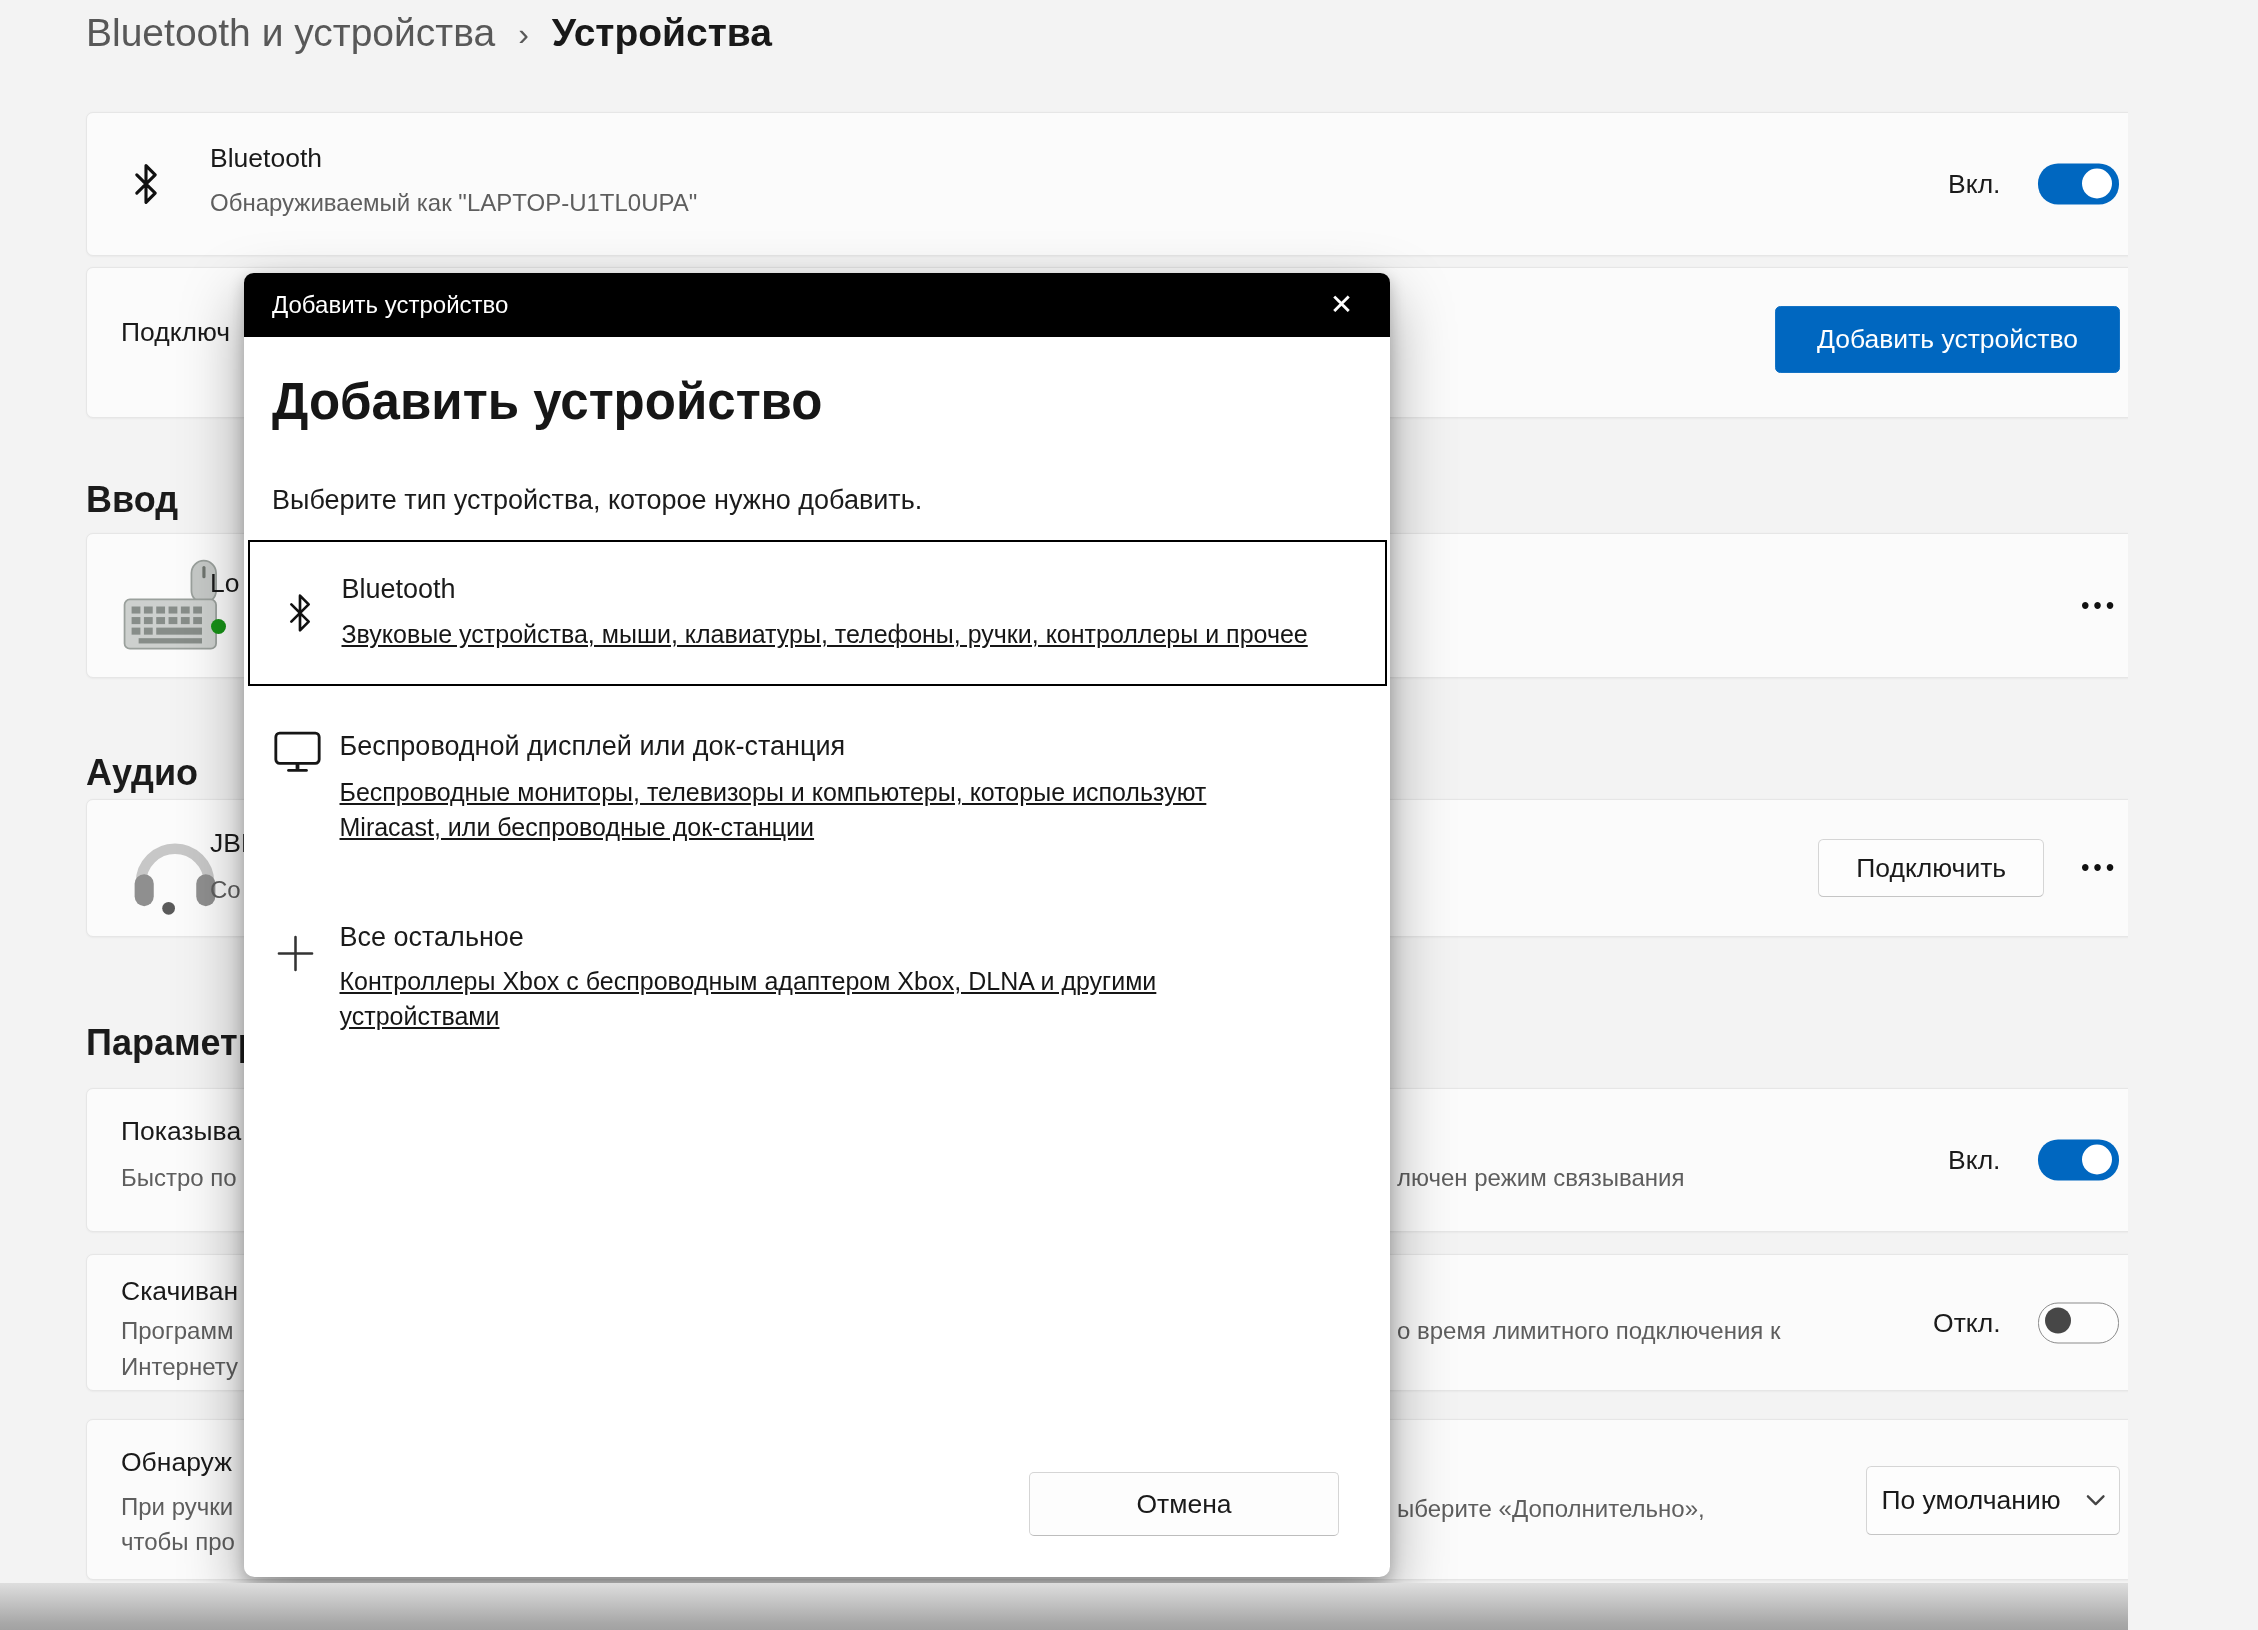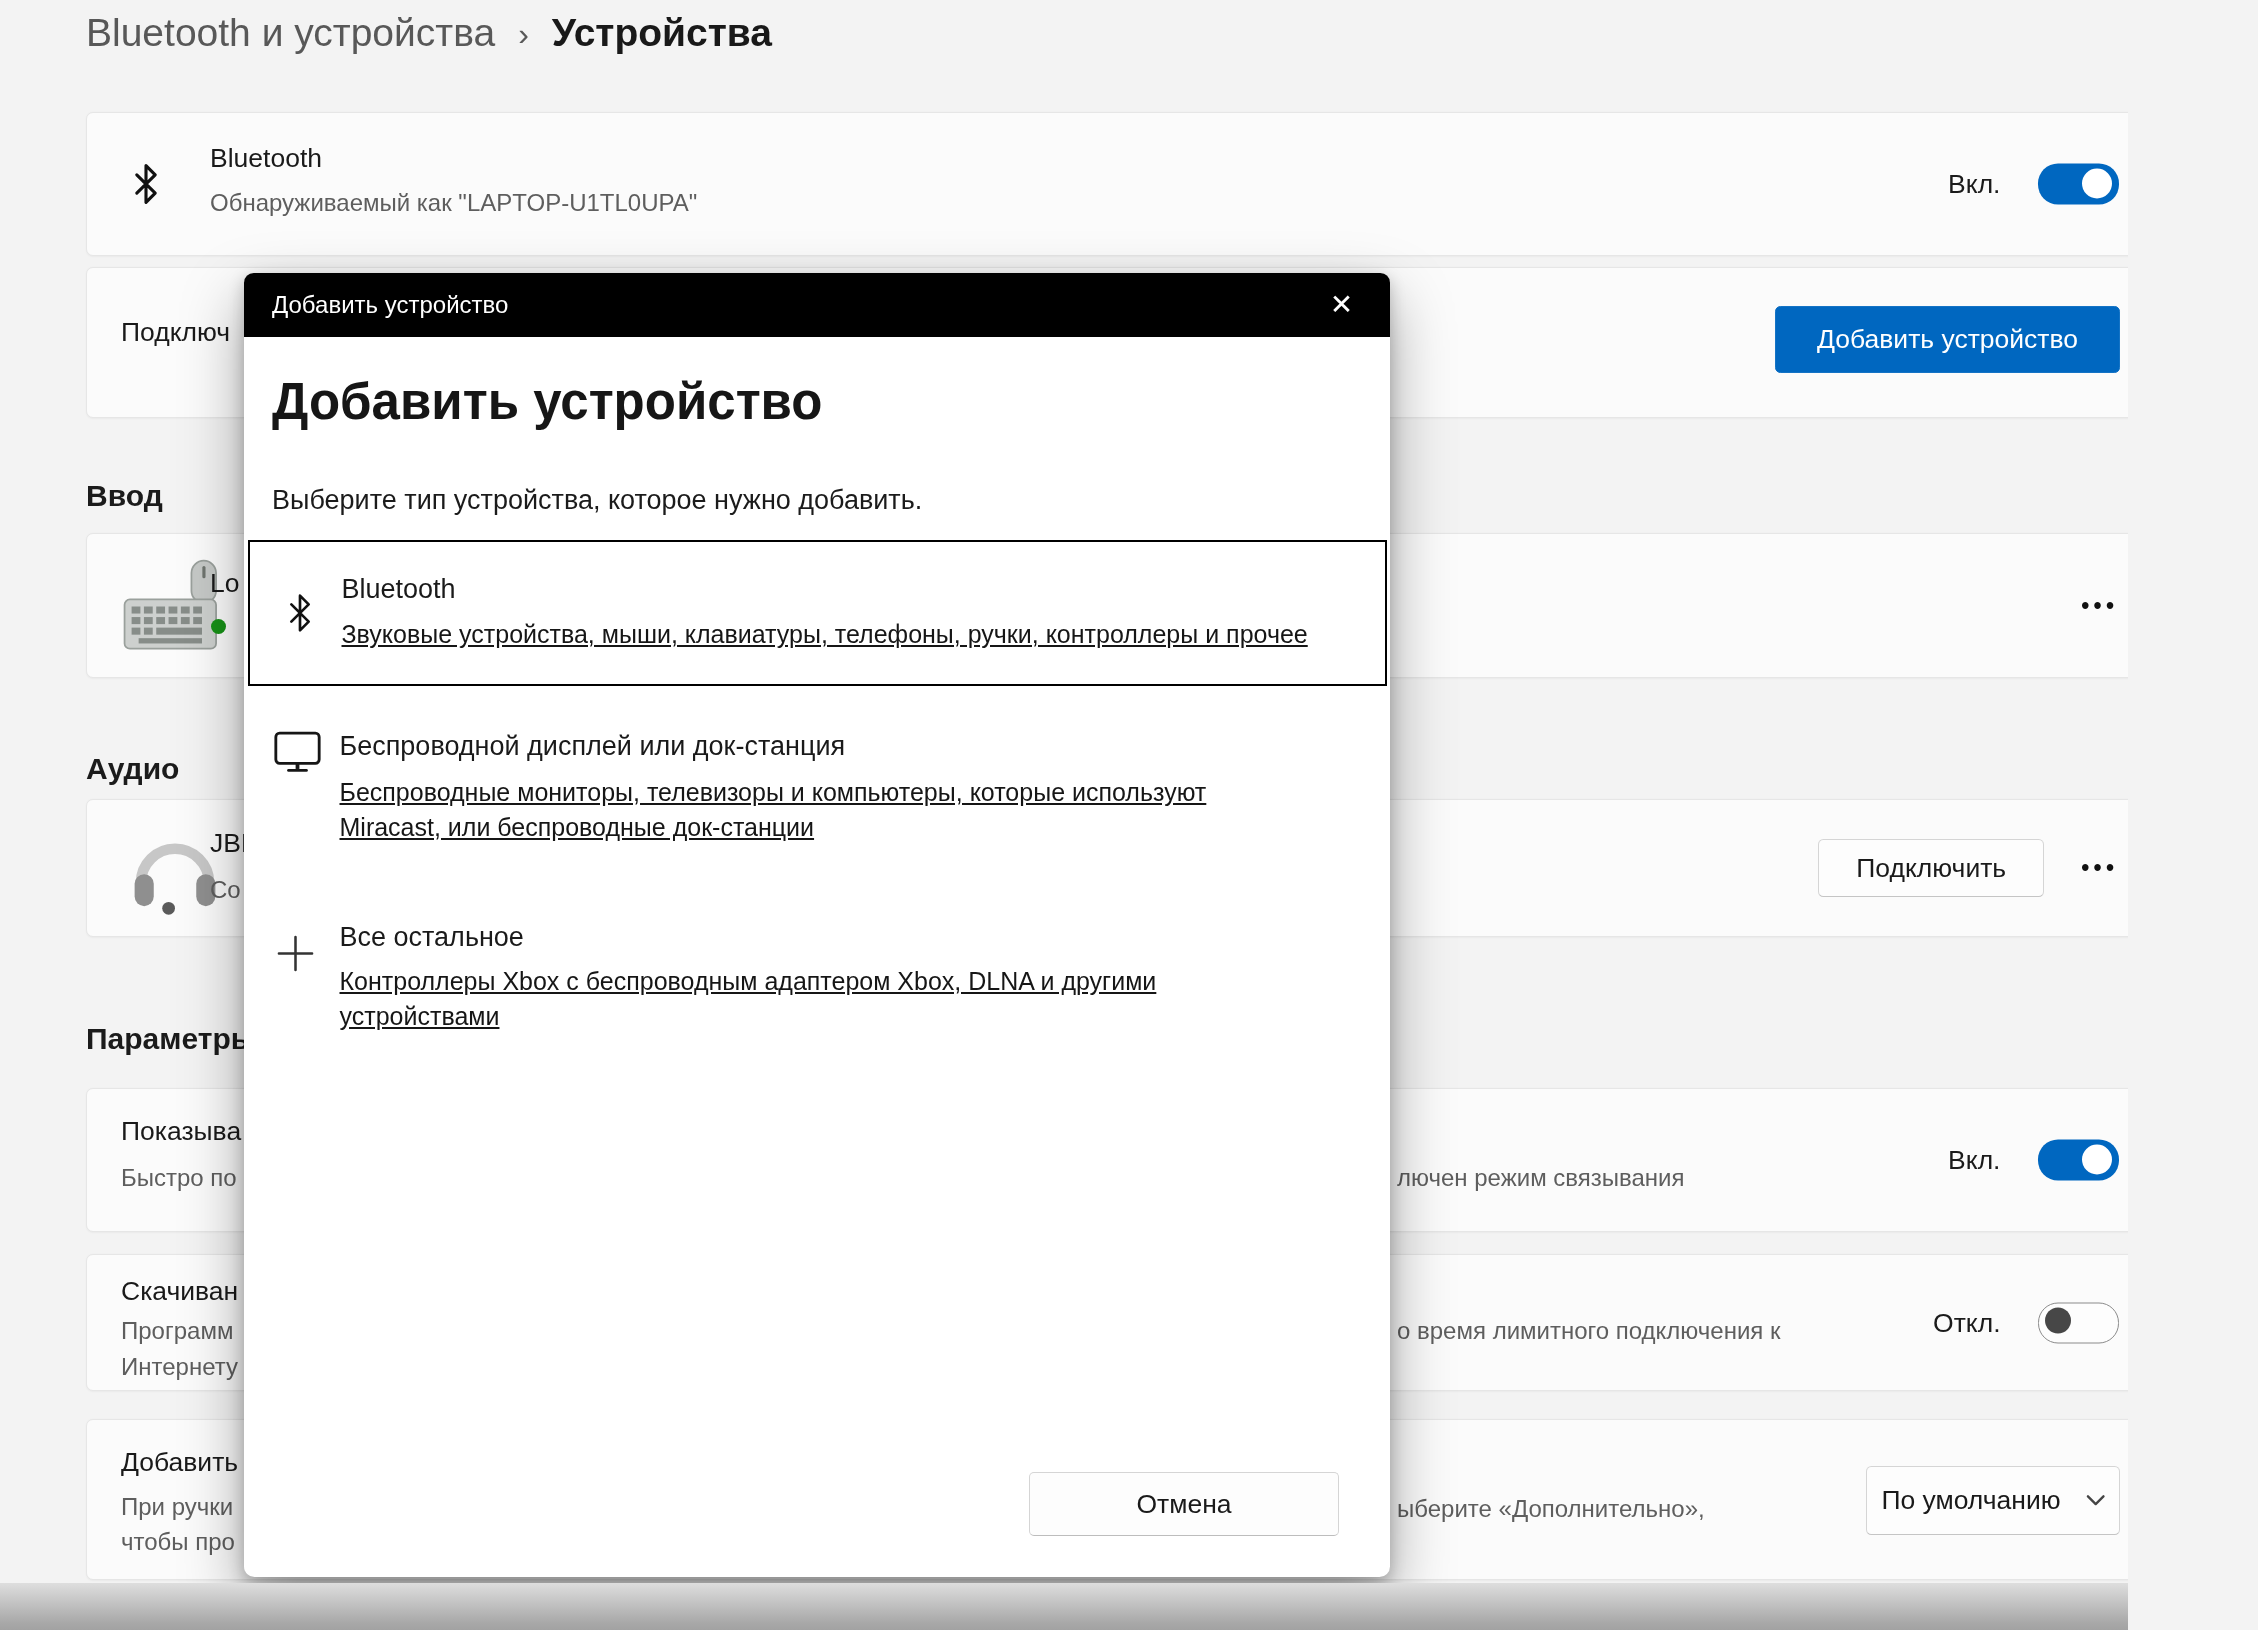--- a/index.html
+++ b/index.html
@@ -9,21 +9,21 @@
     background:#f3f3f3; font-family:"Liberation Sans","DejaVu Sans",sans-serif;
     color:#1a1a1a;
   }
   
   .breadcrumb { position:absolute; left:86px; top:10.6px; display:flex; align-items:center; gap:23px; }
   .crumb-parent { font-size:39px; color:#585858; }
   .crumb-sep { font-size:32px; color:#585858; padding-top:3.5px; }
   .crumb-current { font-size:39px; color:#191919; font-weight:700; }
 
   
-  .sec-label { position:absolute; left:86px; font-size:30px; font-weight:700; color:#1b1b1b; }
+  .sec-label { position:absolute; left:86px; font-size:36px; font-weight:700; color:#1b1b1b; }
   .sec-input { top:479px; }
   .sec-audio { top:752px; }
   .sec-params { top:1022px; }
 
   
   .card {
     position:absolute; left:86px; width:2060px;
     background:#fbfbfb; border:0.9px solid #e6e6e6; border-radius:7px;
     box-shadow:0 0.9px 1.8px rgba(0,0,0,0.04);
   }
@@ -210,21 +210,21 @@
     <span class="row-sub" style="left:1310px;top:58px;">о время лимитного подключения к</span>
     <div class="right-ctl">
       <span class="state-label">Откл.</span>
       <div class="toggle off">
           <div class="knob"></div>
         </div>
     </div>
   </div>
 
   <div class="card r7">
-    <span class="row-title" style="left:34px;top:26.5px;">Добавить</span>
+    <span class="row-title" style="left:34px;top:26.5px;">Обнаруж</span>
     <span class="row-sub" style="left:34px;top:69px;">При ручки</span>
     <span class="row-sub" style="left:34px;top:104px;">чтобы про</span>
     <span class="row-sub" style="left:1310px;top:71px;">ыберите «Дополнительно»,</span>
     <div class="dropdown">
       <span>По умолчанию</span>
       <span style="display:flex;">
         <svg width="19.4" height="12.4" viewBox="0 0 20 12">
             <polyline points="2,2 10,10 18,2" fill="none" stroke="#454545" stroke-width="2.4" stroke-linecap="round" stroke-linejoin="round"></polyline>
           </svg>
       </span>

